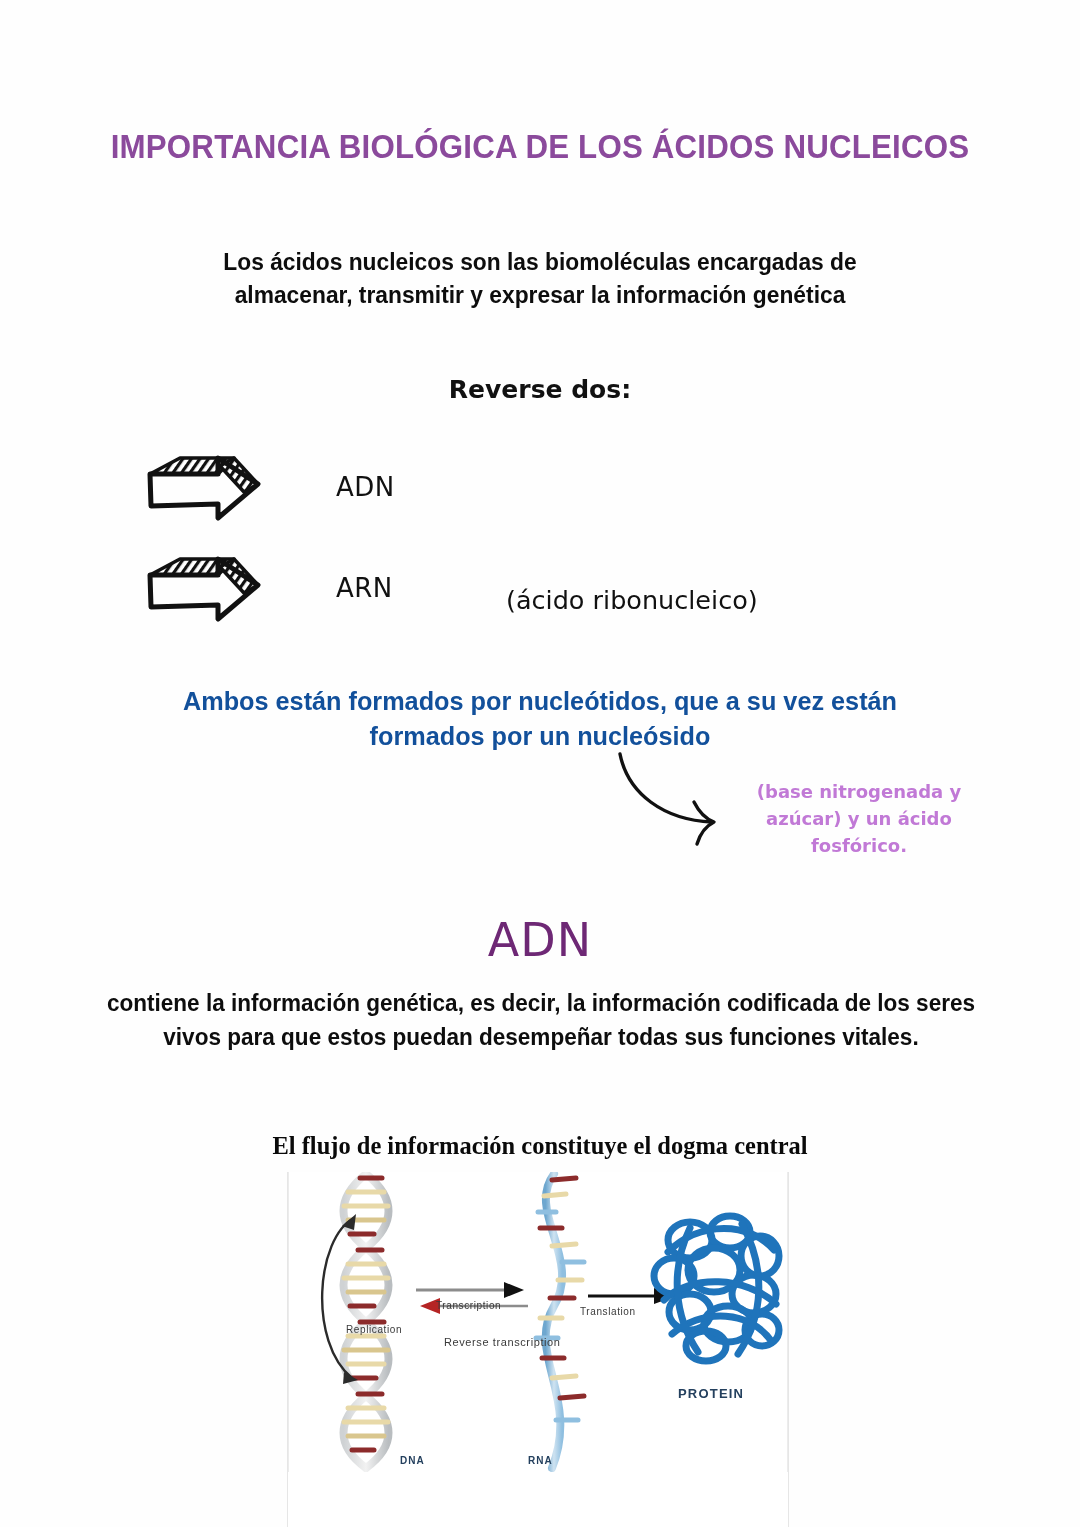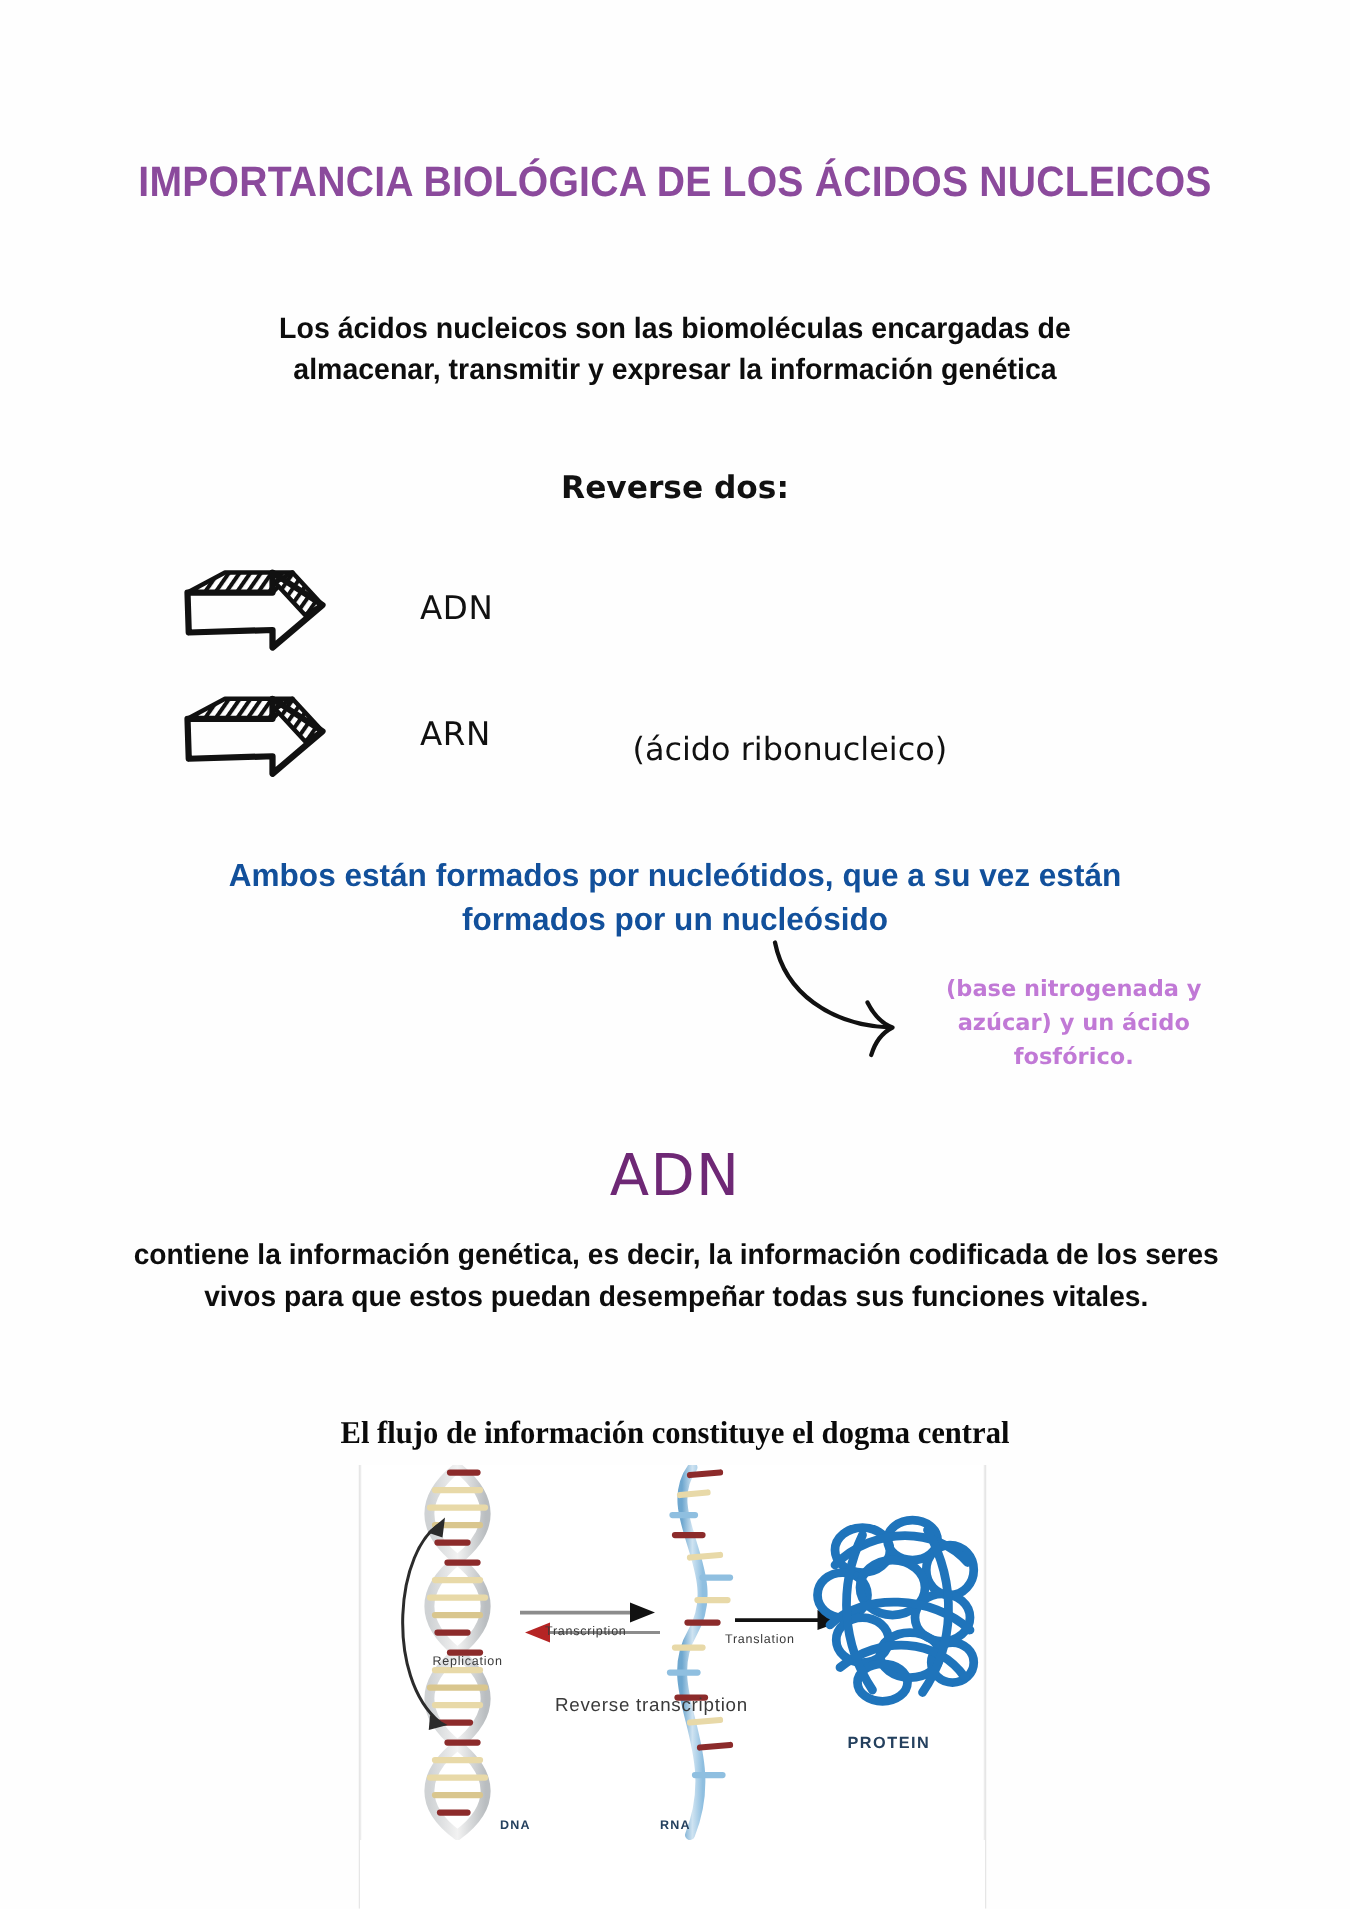--- a/index.html
+++ b/index.html
@@ -205,21 +205,21 @@
   .fig-label {
     position: absolute;
     font-family: "Liberation Sans", sans-serif;
     font-size: 8.5px;
     color: #2b3a4a;
     letter-spacing: 0.6px;
     white-space: nowrap;
   }
   .lbl-replication  { left: 18px;  top: 152px; font-size: 10px; color: #3a3a3a; margin-left: 40px; }
   .lbl-transcription{ left: 148px; top: 128px; font-size: 10px; color: #3a3a3a; }
-  .lbl-revtrans     { left: 140px; top: 184px; font-size: 15px; color: #3a3a3a; padding-left: 16px; }
+  .lbl-revtrans     { left: 140px; top: 164px; font-size: 11px; color: #3a3a3a; padding-left: 16px; }
   .lbl-translation  { left: 292px; top: 134px; font-size: 10px; color: #3a3a3a; }
   .lbl-protein      { left: 390px; top: 214px; font-size: 13px; font-weight: 600; color: #24405e; letter-spacing: 1.2px; }
   .lbl-dna          { left: 112px; top: 283px; font-size: 10px; font-weight: 600; color: #24405e; letter-spacing: 1px; }
   .lbl-rna          { left: 240px; top: 283px; font-size: 10px; font-weight: 600; color: #24405e; letter-spacing: 1px; }
 </style>
 </head>
 <body>
 
 <div class="page">
 

